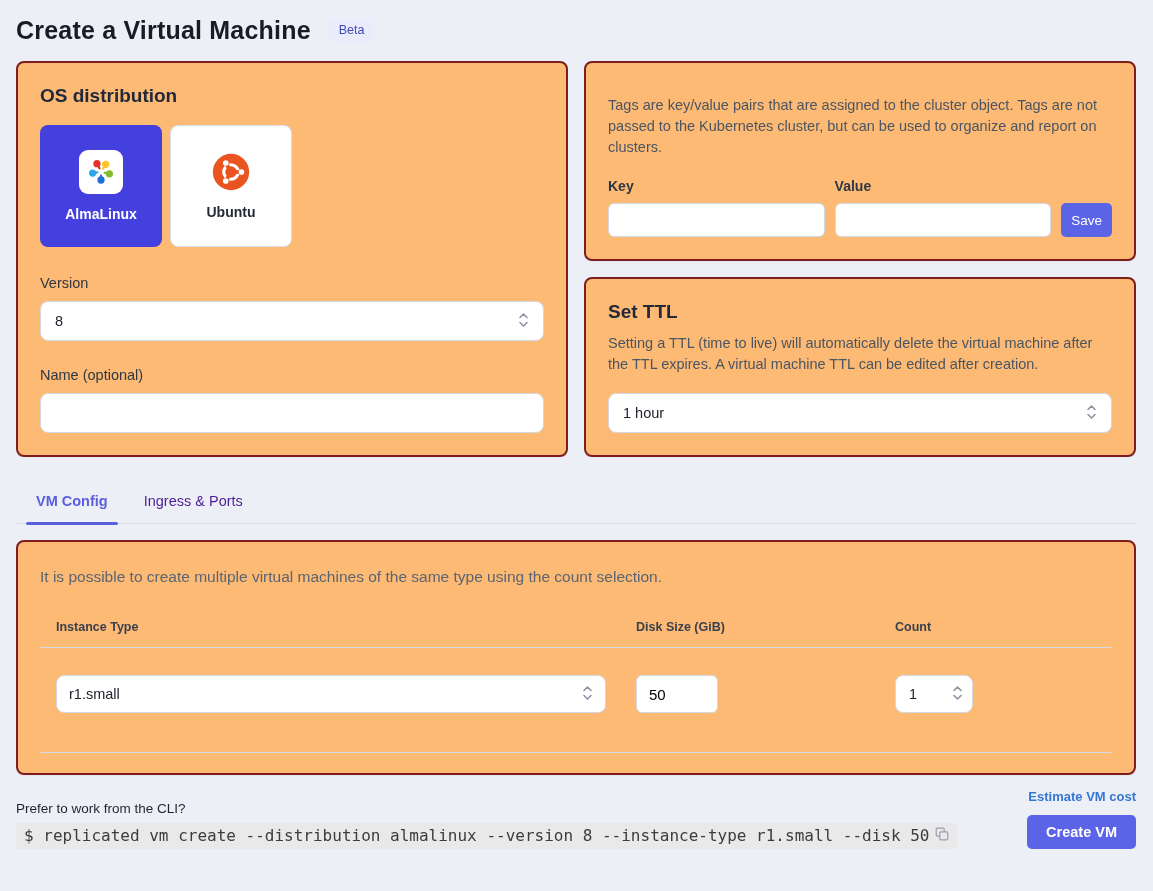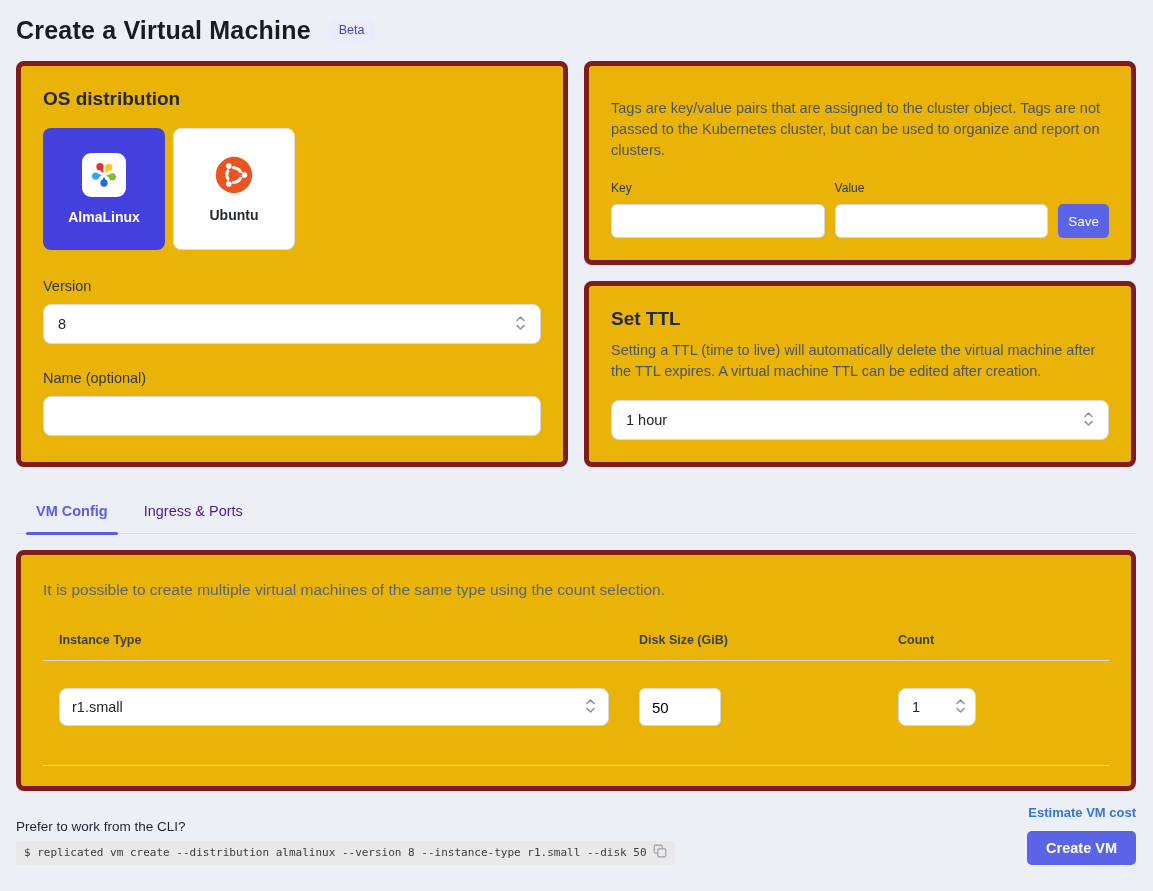--- a/index.html
+++ b/index.html
@@ -7,21 +7,21 @@
   .page { width: 1153px; min-height: 891px; padding: 14px 17px 24px 16px; }
 
   
   .header { display: flex; align-items: center; gap: 18px; padding-top: 2px; }
   .page-title { font-size: 25px; font-weight: 700; color: #181c25; letter-spacing: 0.2px; }
   .beta-badge { background: #eaecfb; color: #4049b8; font-size: 12.5px; font-weight: 500;
                 padding: 5px 10px; border-radius: 5px; line-height: 1; }
 
   
   .cards-row { display: grid; grid-template-columns: 1fr 1fr; gap: 16px; margin-top: 16px; align-items: stretch; }
-  .card { background: #eab308; border: 5px solid #7f1d1d; border-radius: 8px;
+  .card { background: #fdba74; border: 2px solid #7f1d1d; border-radius: 8px;
           box-shadow: 0 1px 2px rgba(30,40,80,0.04); padding: 22px; }
   .right-col { display: flex; flex-direction: column; gap: 16px; }
   .right-col .card { flex: 0 0 auto; }
   .card h2 { font-size: 19px; font-weight: 700; color: #23293a; }
   .card .desc { font-size: 14.5px; line-height: 1.45; color: #4b5563; margin-top: 10px; }
 
   
   .tiles { display: flex; gap: 8px; margin-top: 18px; }
   .tile { width: 122px; height: 122px; border-radius: 8px; display: flex; flex-direction: column;
           align-items: center; justify-content: center; gap: 12px; cursor: pointer; }
@@ -39,21 +39,21 @@
   .select-box { margin-top: 10px; height: 40px; border: 1px solid #d4d8e2; border-radius: 8px;
                 background: #fff; display: flex; align-items: center; justify-content: space-between;
                 padding: 0 14px; font-size: 14.5px; color: #20242e; cursor: pointer; }
   .text-input { margin-top: 10px; width: 100%; height: 40px; border: 1px solid #d4d8e2; border-radius: 8px;
                 background: #fff; padding: 0 12px; font-size: 14.5px; font-family: "Liberation Sans", sans-serif;
                 color: #20242e; outline: none; }
 
   
   .tags-fields { display: flex; gap: 10px; margin-top: 20px; align-items: flex-end; }
   .tag-col { flex: 1 1 0; }
-  .tag-col .field-label { font-weight: 400; font-size: 12px; }
+  .tag-col .field-label { font-weight: 700; font-size: 14px; }
   .tag-input { margin-top: 9px; width: 100%; height: 34px; border: 1px solid #d4d8e2; border-radius: 6px;
                padding: 0 10px; font-size: 14px; font-family: "Liberation Sans", sans-serif; outline: none; }
   .save-btn { height: 34px; padding: 0 10px; background: #5b63e6; color: #fff; border: none;
               border-radius: 5px; font-size: 13.5px; font-family: Liberation Sans, sans-serif;
               cursor: pointer; }
 
   
   .ttl-select { margin-top: 18px; }
 
   
@@ -82,21 +82,21 @@
   .count-stepper { width: 78px; height: 38px; border: 1px solid #d4d8e2; border-radius: 8px;
                    display: flex; align-items: center; justify-content: space-between;
                    padding: 0 9px 0 13px; font-size: 14.5px; background: #fff; cursor: pointer; }
 
   
   .footer { display: flex; align-items: flex-end; margin-top: 14px; }
   .footer-left { flex: 1 1 auto; }
   .cli-prompt { font-size: 13.5px; color: #1d2430; }
   .cli-code { margin-top: 7px; display: inline-flex; align-items: center; gap: 6px;
               background: #e9e9e9; border-radius: 3px; padding: 3px 8px 4px 8px;
-              font-family: "DejaVu Sans Mono", monospace; font-size: 11px; color: #3c3c3c; }
+              font-family: "DejaVu Sans Mono", monospace; font-size: 16px; color: #3c3c3c; }
   .footer-right { display: flex; flex-direction: column; align-items: flex-end; gap: 11px; }
   .estimate-link { font-size: 13px; font-weight: 700; color: #3576d3; text-decoration: none; cursor: pointer; }
   .create-btn { background: #5b63e6; color: #fff; border: none; border-radius: 5px;
                 padding: 9px 19px; font-size: 14.5px; font-weight: 700;
                 font-family: "Liberation Sans", sans-serif; cursor: pointer; }
 
   .chev { flex: 0 0 auto; }
   .copy-icon-svg { cursor: pointer; }
 </style>
 </head>

